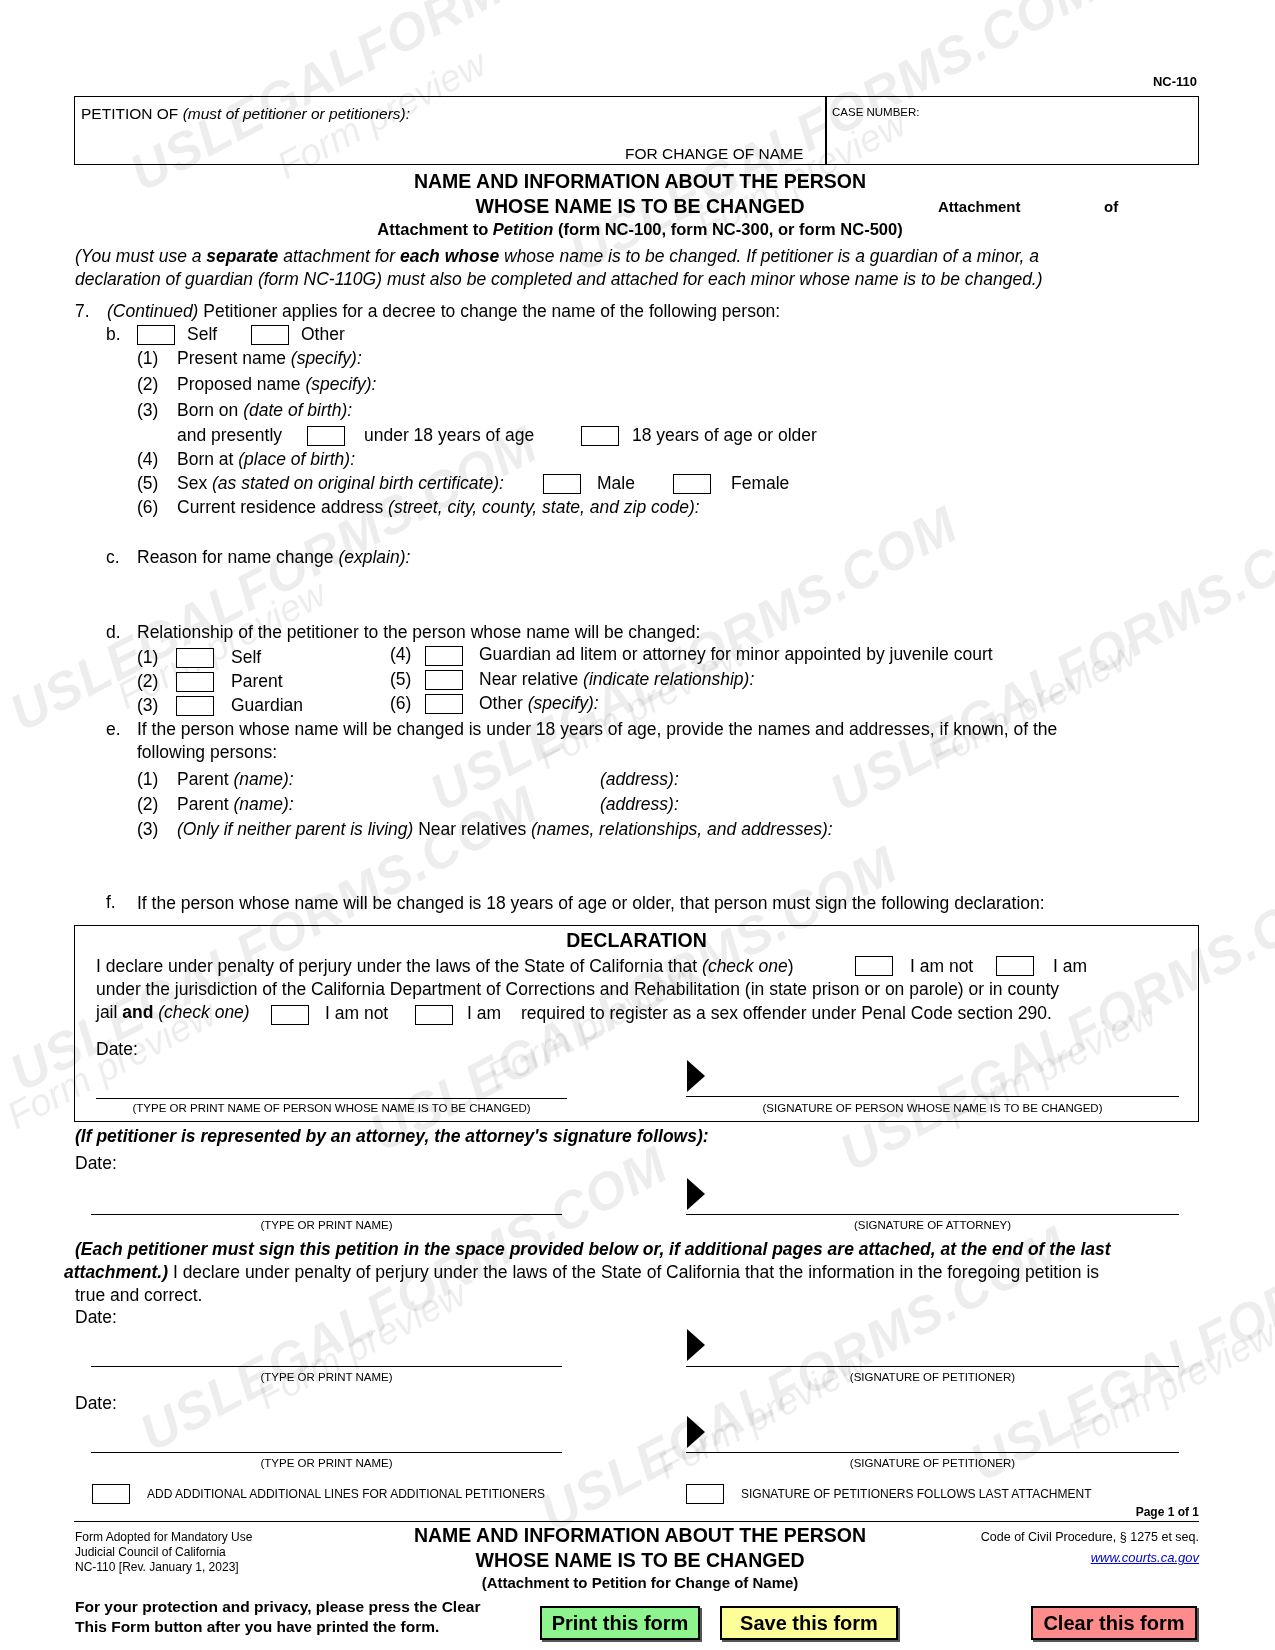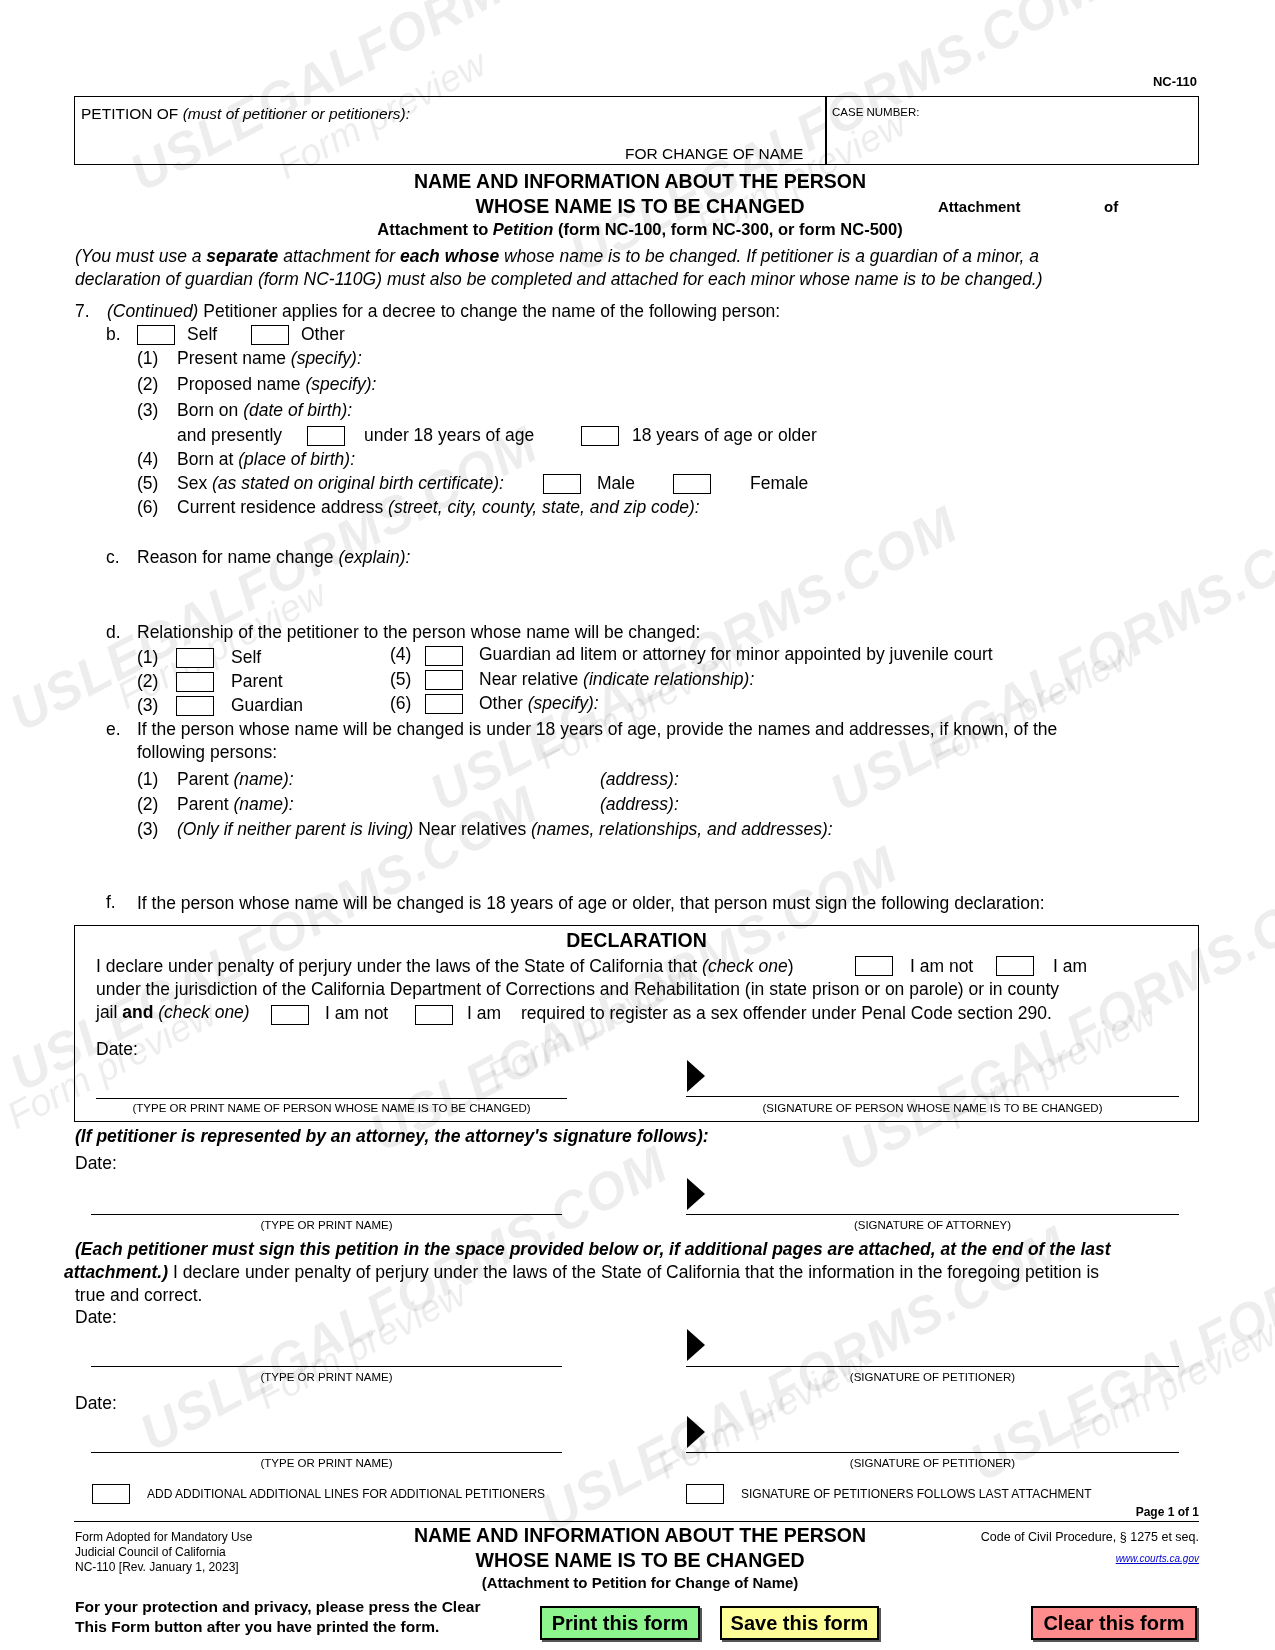--- a/index.html
+++ b/index.html
@@ -10,21 +10,21 @@
   .b { font-weight: bold; }
   .cb { position: absolute; width: 38px; height: 20px; border: 1.5px solid #000; background: #fff; }
   .small { font-size: 12px; }
   .tiny { font-size: 11.5px; }
   .hline { position: absolute; height: 0; border-top: 1.5px solid #000; }
   .arrow { position: absolute; width: 0; height: 0; border-top: 16px solid transparent; border-bottom: 16px solid transparent; border-left: 18px solid #000; }
   .box { position: absolute; border: 1.5px solid #000; }
   .watermark { position: absolute; color: rgba(0,0,0,0.07); font-weight: bold; font-size: 52px; transform: rotate(-28deg); transform-origin: left top; white-space: nowrap; pointer-events: none; font-style: italic; letter-spacing: 1px; }
   .watermark2 { position: absolute; color: rgba(0,0,0,0.07); font-size: 38px; transform: rotate(-28deg); transform-origin: left top; white-space: nowrap; pointer-events: none; font-style: italic; }
   .btn { position: absolute; border: 2px solid #000; font-weight: bold; font-size: 20px; text-align: center; line-height: 30px; box-shadow: 2px 2px 0 #555; cursor: pointer; }
-  a.link { color: #0000cc; text-decoration: underline; font-style: italic; font-size: 10px; }
+  a.link { color: #0000cc; text-decoration: underline; font-style: italic; font-size: 13px; }
   .center { text-align: center; }
 </style>
 </head>
 <body>
 
 <div>
   <div class="watermark" style="left:120px;top:150px;">USLEGALFORMS.COM</div>
   <div class="watermark2" style="left:270px;top:150px;">Form preview</div>
   <div class="watermark" style="left:560px;top:230px;">USLEGALFORMS.COM</div>
   <div class="watermark2" style="left:690px;top:210px;">Form preview</div>
@@ -107,21 +107,21 @@
 
 <div class="abs" style="left:137px;top:449px;">(4)</div>
 <div class="abs" style="left:177px;top:449px;"><span>Born at </span><span class="i">(place of birth):</span></div>
 <div class="abs" style="left:375px;top:447px;width:815px;height:22px;"></div>
 
 <div class="abs" style="left:137px;top:473px;">(5)</div>
 <div class="abs" style="left:177px;top:473px;"><span>Sex </span><span class="i">(as stated on original birth certificate):</span></div>
 <div class="cb" style="left:543px;top:474px;"></div>
 <div class="abs" style="left:597px;top:473px;">Male</div>
 <div class="cb" style="left:673px;top:474px;"></div>
-<div class="abs" style="left:750px;top:473px;">Female</div>
+<div class="abs" style="left:731px;top:473px;">Female</div>
 
 <div class="abs" style="left:137px;top:497px;">(6)</div>
 <div class="abs" style="left:177px;top:497px;"><span>Current residence address </span><span class="i">(street, city, county, state, and zip code):</span></div>
 <div class="abs" style="left:177px;top:519px;width:1013px;height:28px;"></div>
 
 <div class="abs" style="left:106px;top:547px;">c.</div>
 <div class="abs" style="left:137px;top:547px;"><span>Reason for name change </span><span class="i">(explain):</span></div>
 <div class="abs" style="left:137px;top:569px;width:1053px;height:50px;"></div>
 
 <div class="abs" style="left:106px;top:622px;">d.</div>
@@ -258,14 +258,14 @@
 <div class="abs" style="right:76px;top:1530px;font-size:12.5px;">Code of Civil Procedure, § 1275 et seq.</div>
 <div class="abs" style="right:76px;top:1546px;">
   <a class="link">www.courts.ca.gov</a>
 </div>
 
 <div class="abs b" style="left:75px;top:1597px;font-size:15.5px;line-height:20px;">
   <div>For your protection and privacy, please press the Clear</div>
   <div>This Form button after you have printed the form.</div>
 </div>
 <div class="btn" style="left:540px;top:1606px;width:160px;height:34px;background:#8ef58e;">Print this form</div>
-<div class="btn" style="left:720px;top:1606px;width:159px;height:34px;background:#fefe99;">Save this form</div>
+<div class="btn" style="left:720px;top:1606px;width:178px;height:34px;background:#fefe99;">Save this form</div>
 <div class="btn" style="left:1031px;top:1606px;width:166px;height:34px;background:#fe8c8c;">Clear this form</div>
 
 </body></html>

